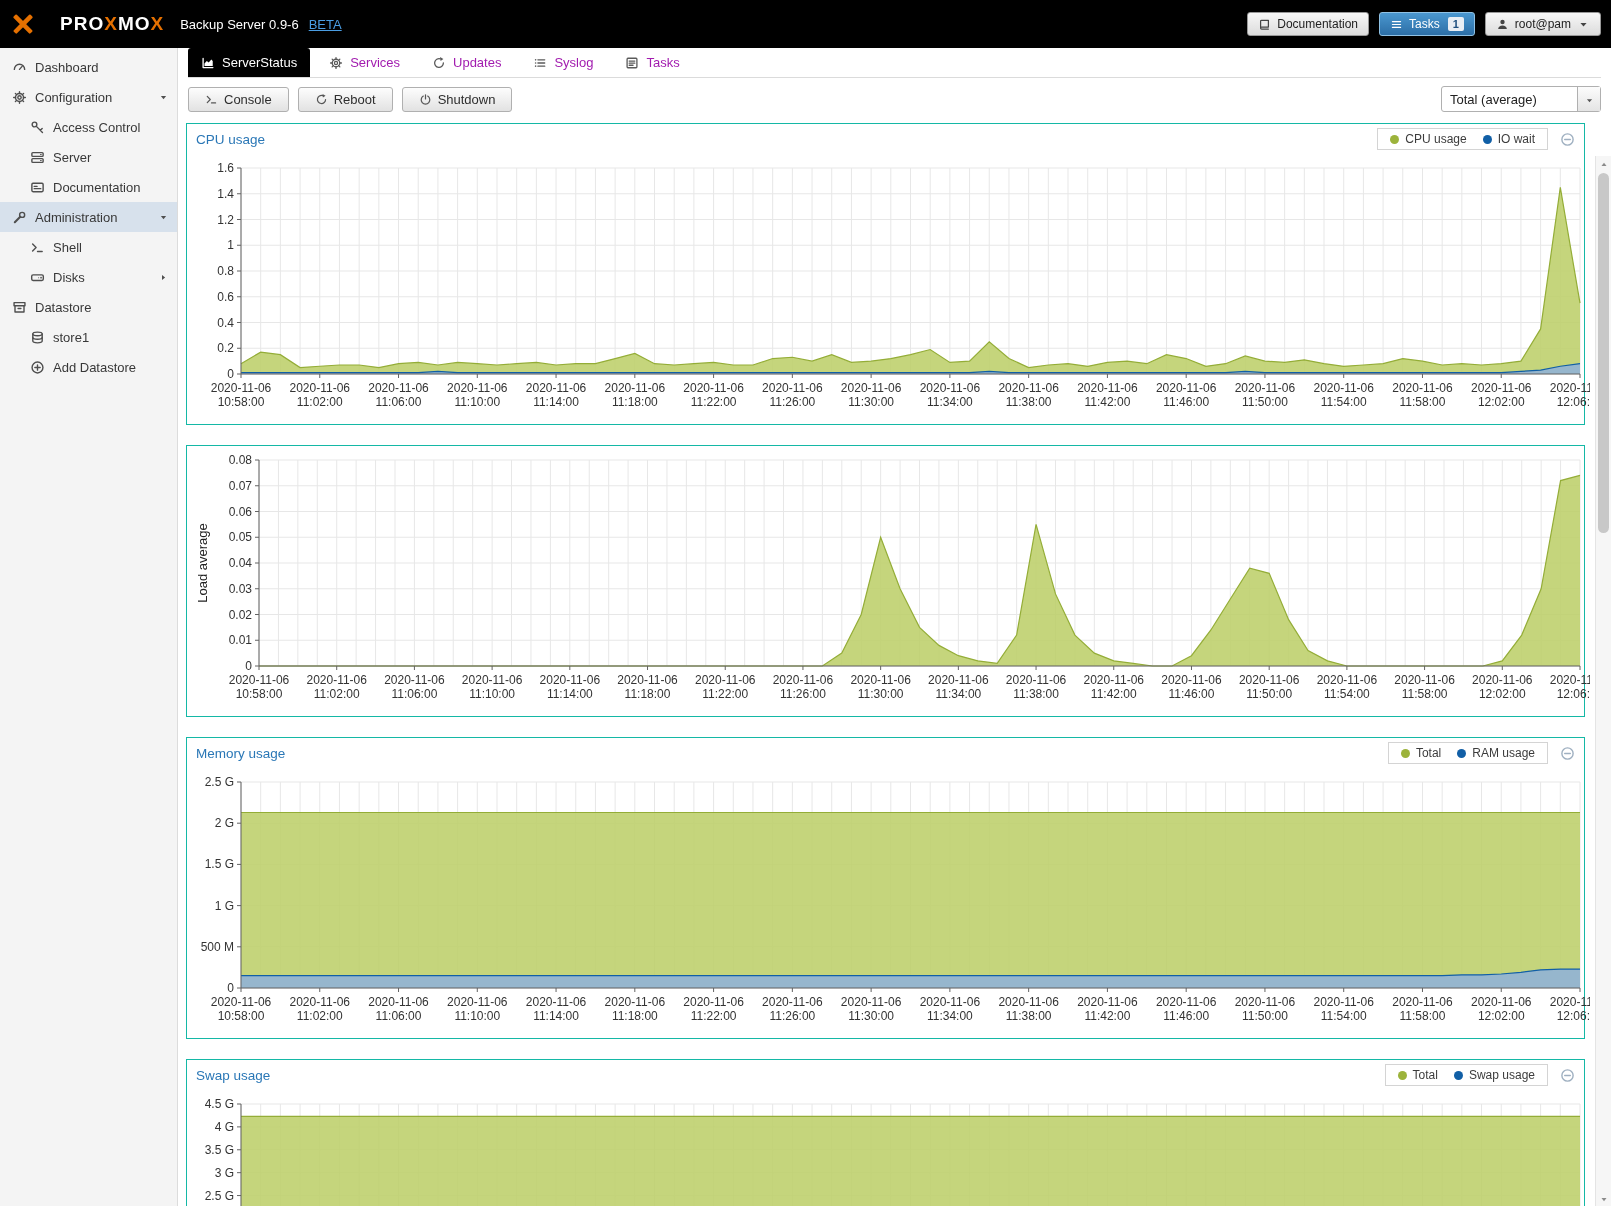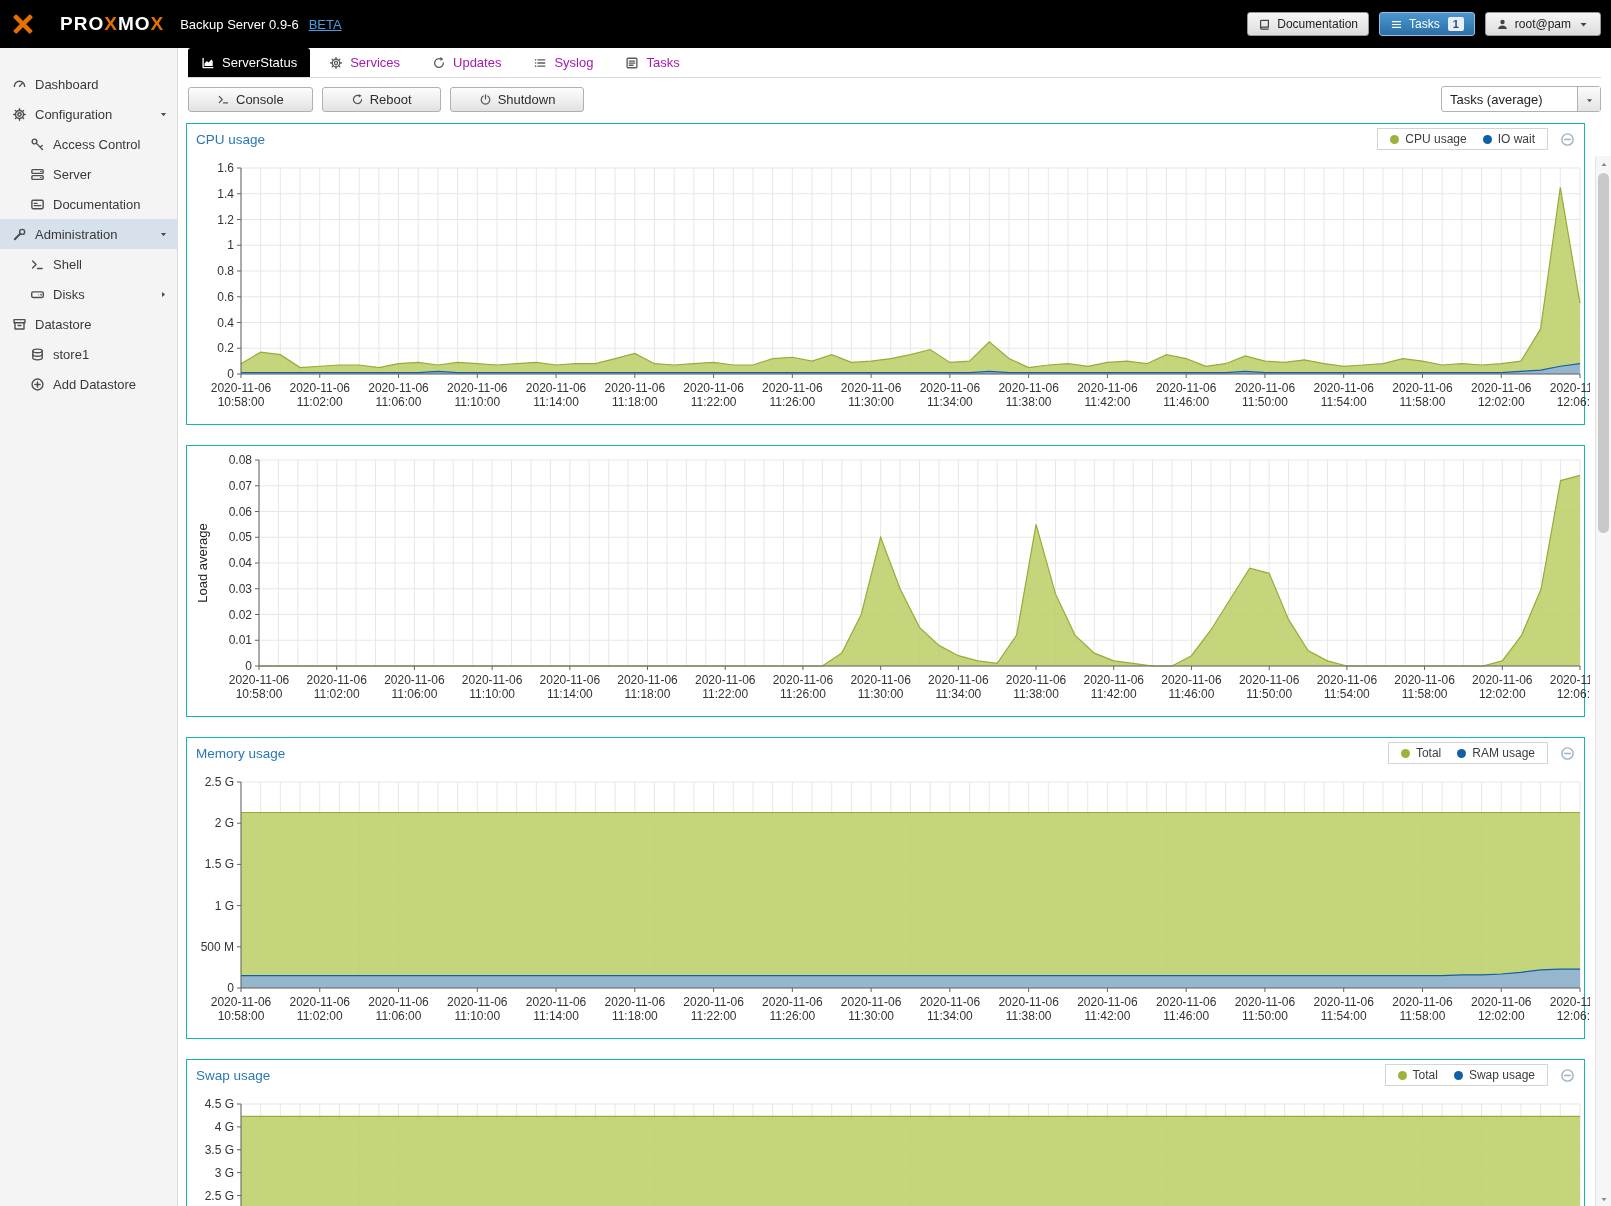--- a/index.html
+++ b/index.html
@@ -23,21 +23,21 @@
         border:1px solid #989898;border-radius:3px;color:#222;font-size:12px;padding:4px 10px;
         cursor:pointer;font-family:inherit}
   .hbtn .ic{width:13px;height:13px;color:#444}
   .tasksbtn{background:linear-gradient(#4a97cf,#2c6ea6);border-color:#8fc1e4;color:#fff}
   .tasksbtn .ic{color:#fff}
   .badge{background:#e9eef4;color:#1e4f7f;font-weight:bold;font-size:11px;border-radius:2px;
          padding:1px 5px;margin-left:2px}
 
   
   #sidebar{position:absolute;top:48px;left:0;bottom:0;width:178px;background:#f4f4f4;
-           border-right:1px solid #dcdcdc;box-sizing:border-box;padding-top:21px}
+           border-right:1px solid #dcdcdc;box-sizing:border-box;padding-top:4px}
   .nav-item{display:flex;align-items:center;height:30px;padding:0 8px 0 12px;font-size:13px;
             color:#383838;cursor:pointer;box-sizing:border-box}
   .nav-item .ic{width:15px;height:15px;color:#4f4f4f;margin-right:8px;flex:none}
   .nav-item.indent{padding-left:30px}
   .nav-item.selected{background:#d7e1ec}
   .nav-label{white-space:nowrap}
   .expander{margin-left:auto;color:#8f8f8f;display:inline-flex}
   .expander .ic{width:11px;height:11px;margin-right:0}
 
   
@@ -45,21 +45,21 @@
   .page-title{margin:11px 0 5px 10px;font-size:15px;color:#2a77b6}
   .tabbar{display:flex;gap:6px;margin:0 10px;border-bottom:1px solid #dbdbdb}
   .tab{display:inline-flex;align-items:center;gap:7px;padding:7px 13px;font-size:13px;color:#a21caf;
        background:transparent;border:none;border-radius:3px 3px 0 0;cursor:pointer;font-family:inherit}
   .tab .ic{color:#5a5a5a}
   .tab.active{background:#000000;color:#fff}
   .tab.active .ic{color:#fff}
   .toolbar{display:flex;align-items:center;gap:8px;padding:8px 10px}
   .tb-buttons{display:inline-flex;gap:9px}
   .btn{display:inline-flex;align-items:center;gap:6px;background:linear-gradient(#fdfdfd,#e2e2e2);
-       border:1px solid #b0b0b0;border-radius:3px;padding:4px 28px;font-size:13px;color:#2e2e2e;
+       border:1px solid #b0b0b0;border-radius:3px;padding:4px 16px;font-size:13px;color:#2e2e2e;
        cursor:pointer;font-family:inherit}
   .btn .ic{width:13px;height:13px;color:#555}
   .dropdown{margin-left:auto;display:flex;align-items:center;width:158px;height:24px;
             border:1px solid #b0b0b0;border-radius:3px;background:#fff;font-size:13px;color:#222;cursor:pointer}
   .dd-value{padding-left:8px;flex:1}
   .dd-trigger{width:22px;height:100%;border-left:1px solid #b0b0b0;
               background:linear-gradient(#fcfcfc,#e4e4e4);display:flex;align-items:center;
               justify-content:center;color:#555}
   .dd-trigger .ic{width:11px;height:11px}
 
@@ -288,21 +288,21 @@
           </button>
           <button class="btn">
             <svg viewBox="0 0 16 16" class="ic">
               <path class="s" d="M8 2.2v5.2"></path>
               <path class="s" d="M5.3 3.8a5.3 5.3 0 1 0 5.4 0"></path>
             </svg>
             <span>Shutdown</span>
           </button>
         </span>
       <div class="dropdown">
-        <span class="dd-value">Tasks (average)</span>
+        <span class="dd-value">Total (average)</span>
         <span class="dd-trigger">
             <span><svg viewBox="0 0 16 16" class="ic">
                 <path class="f" d="M4.2 6.2h7.6L8 10.6z"></path>
               </svg></span>
           </span>
       </div>
     </div>
     <div id="charts">
         <section class="panel">
           <div class="panel-header">

